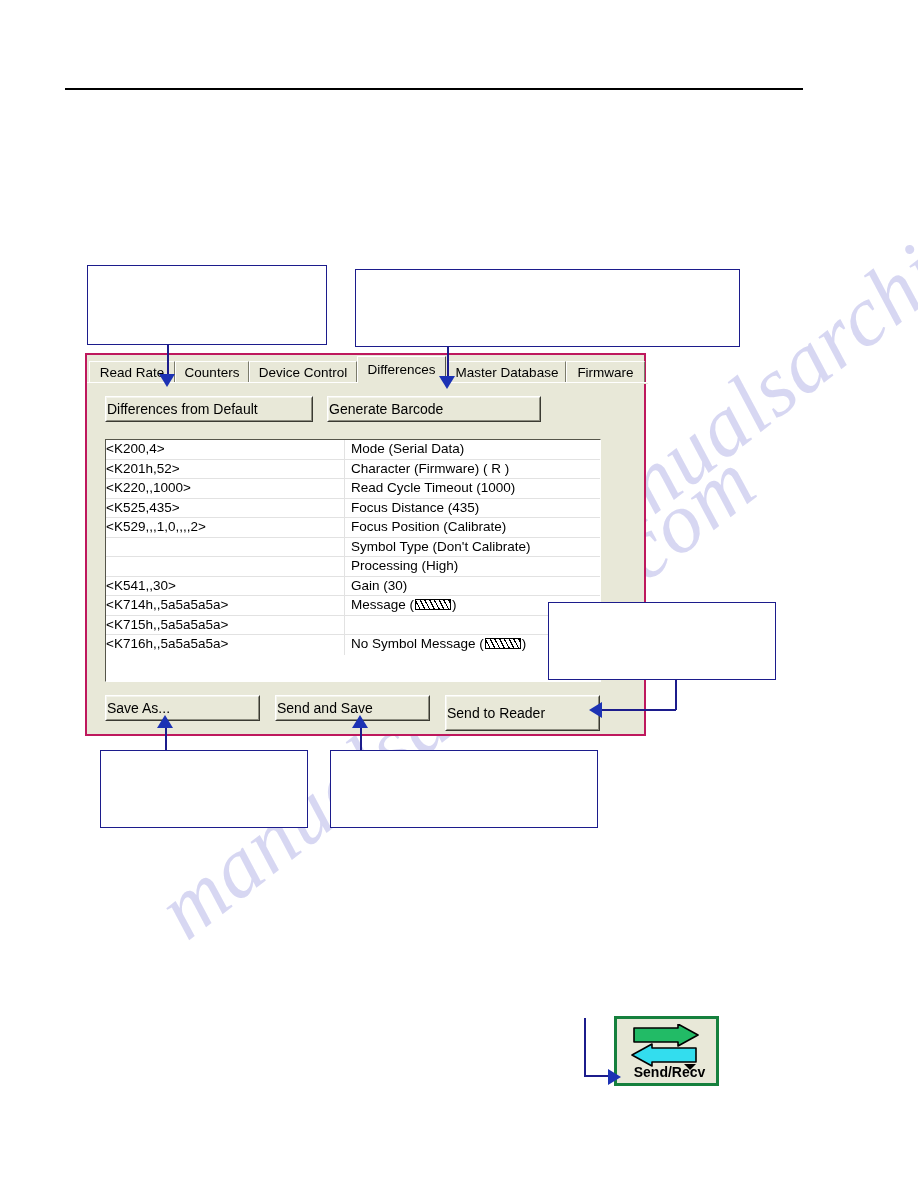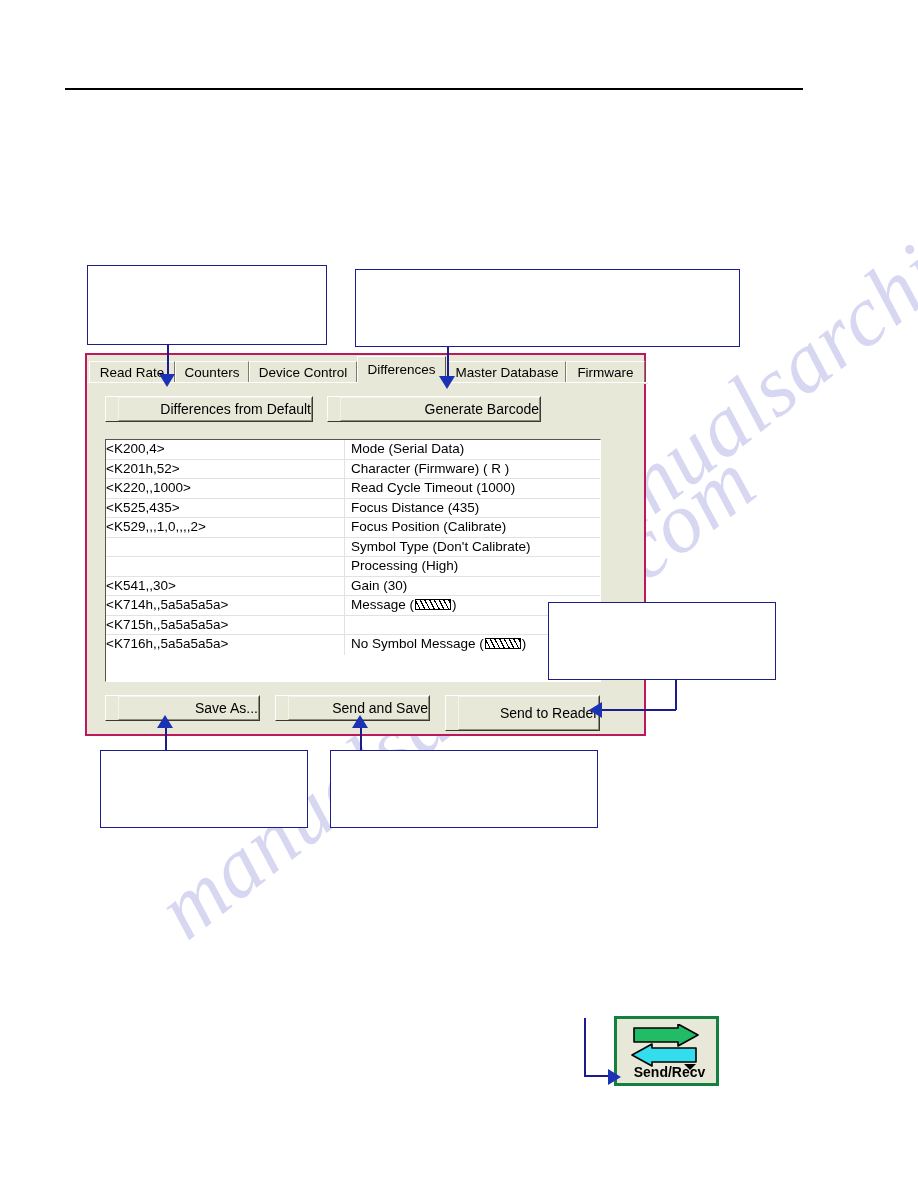--- a/index.html
+++ b/index.html
@@ -165,22 +165,21 @@
     white-space: nowrap;
     font-family: "Liberation Sans", sans-serif;
   }
   .btn .inner {
     position: absolute;
     left: 0; top: 0; right: 0; bottom: 0;
     border: 1px solid;
     border-color: #f4f4ec #8d8d80 #8d8d80 #f4f4ec;
     display: flex;
     align-items: center;
-    justify-content: flex-end;
-    margin-left: 12px;
+    justify-content: flex-start;
   }
 
   #btn-differences { left: 18px; top: 41px; width: 208px; height: 26px; }
   #btn-generate    { left: 240px; top: 41px; width: 214px; height: 26px; }
   #btn-saveas      { left: 18px;  top: 340px; width: 155px; height: 26px; }
   #btn-sendsave    { left: 188px; top: 340px; width: 155px; height: 26px; }
   #btn-sendreader  { left: 358px; top: 340px; width: 155px; height: 36px; }
 
   
   #listbox {

